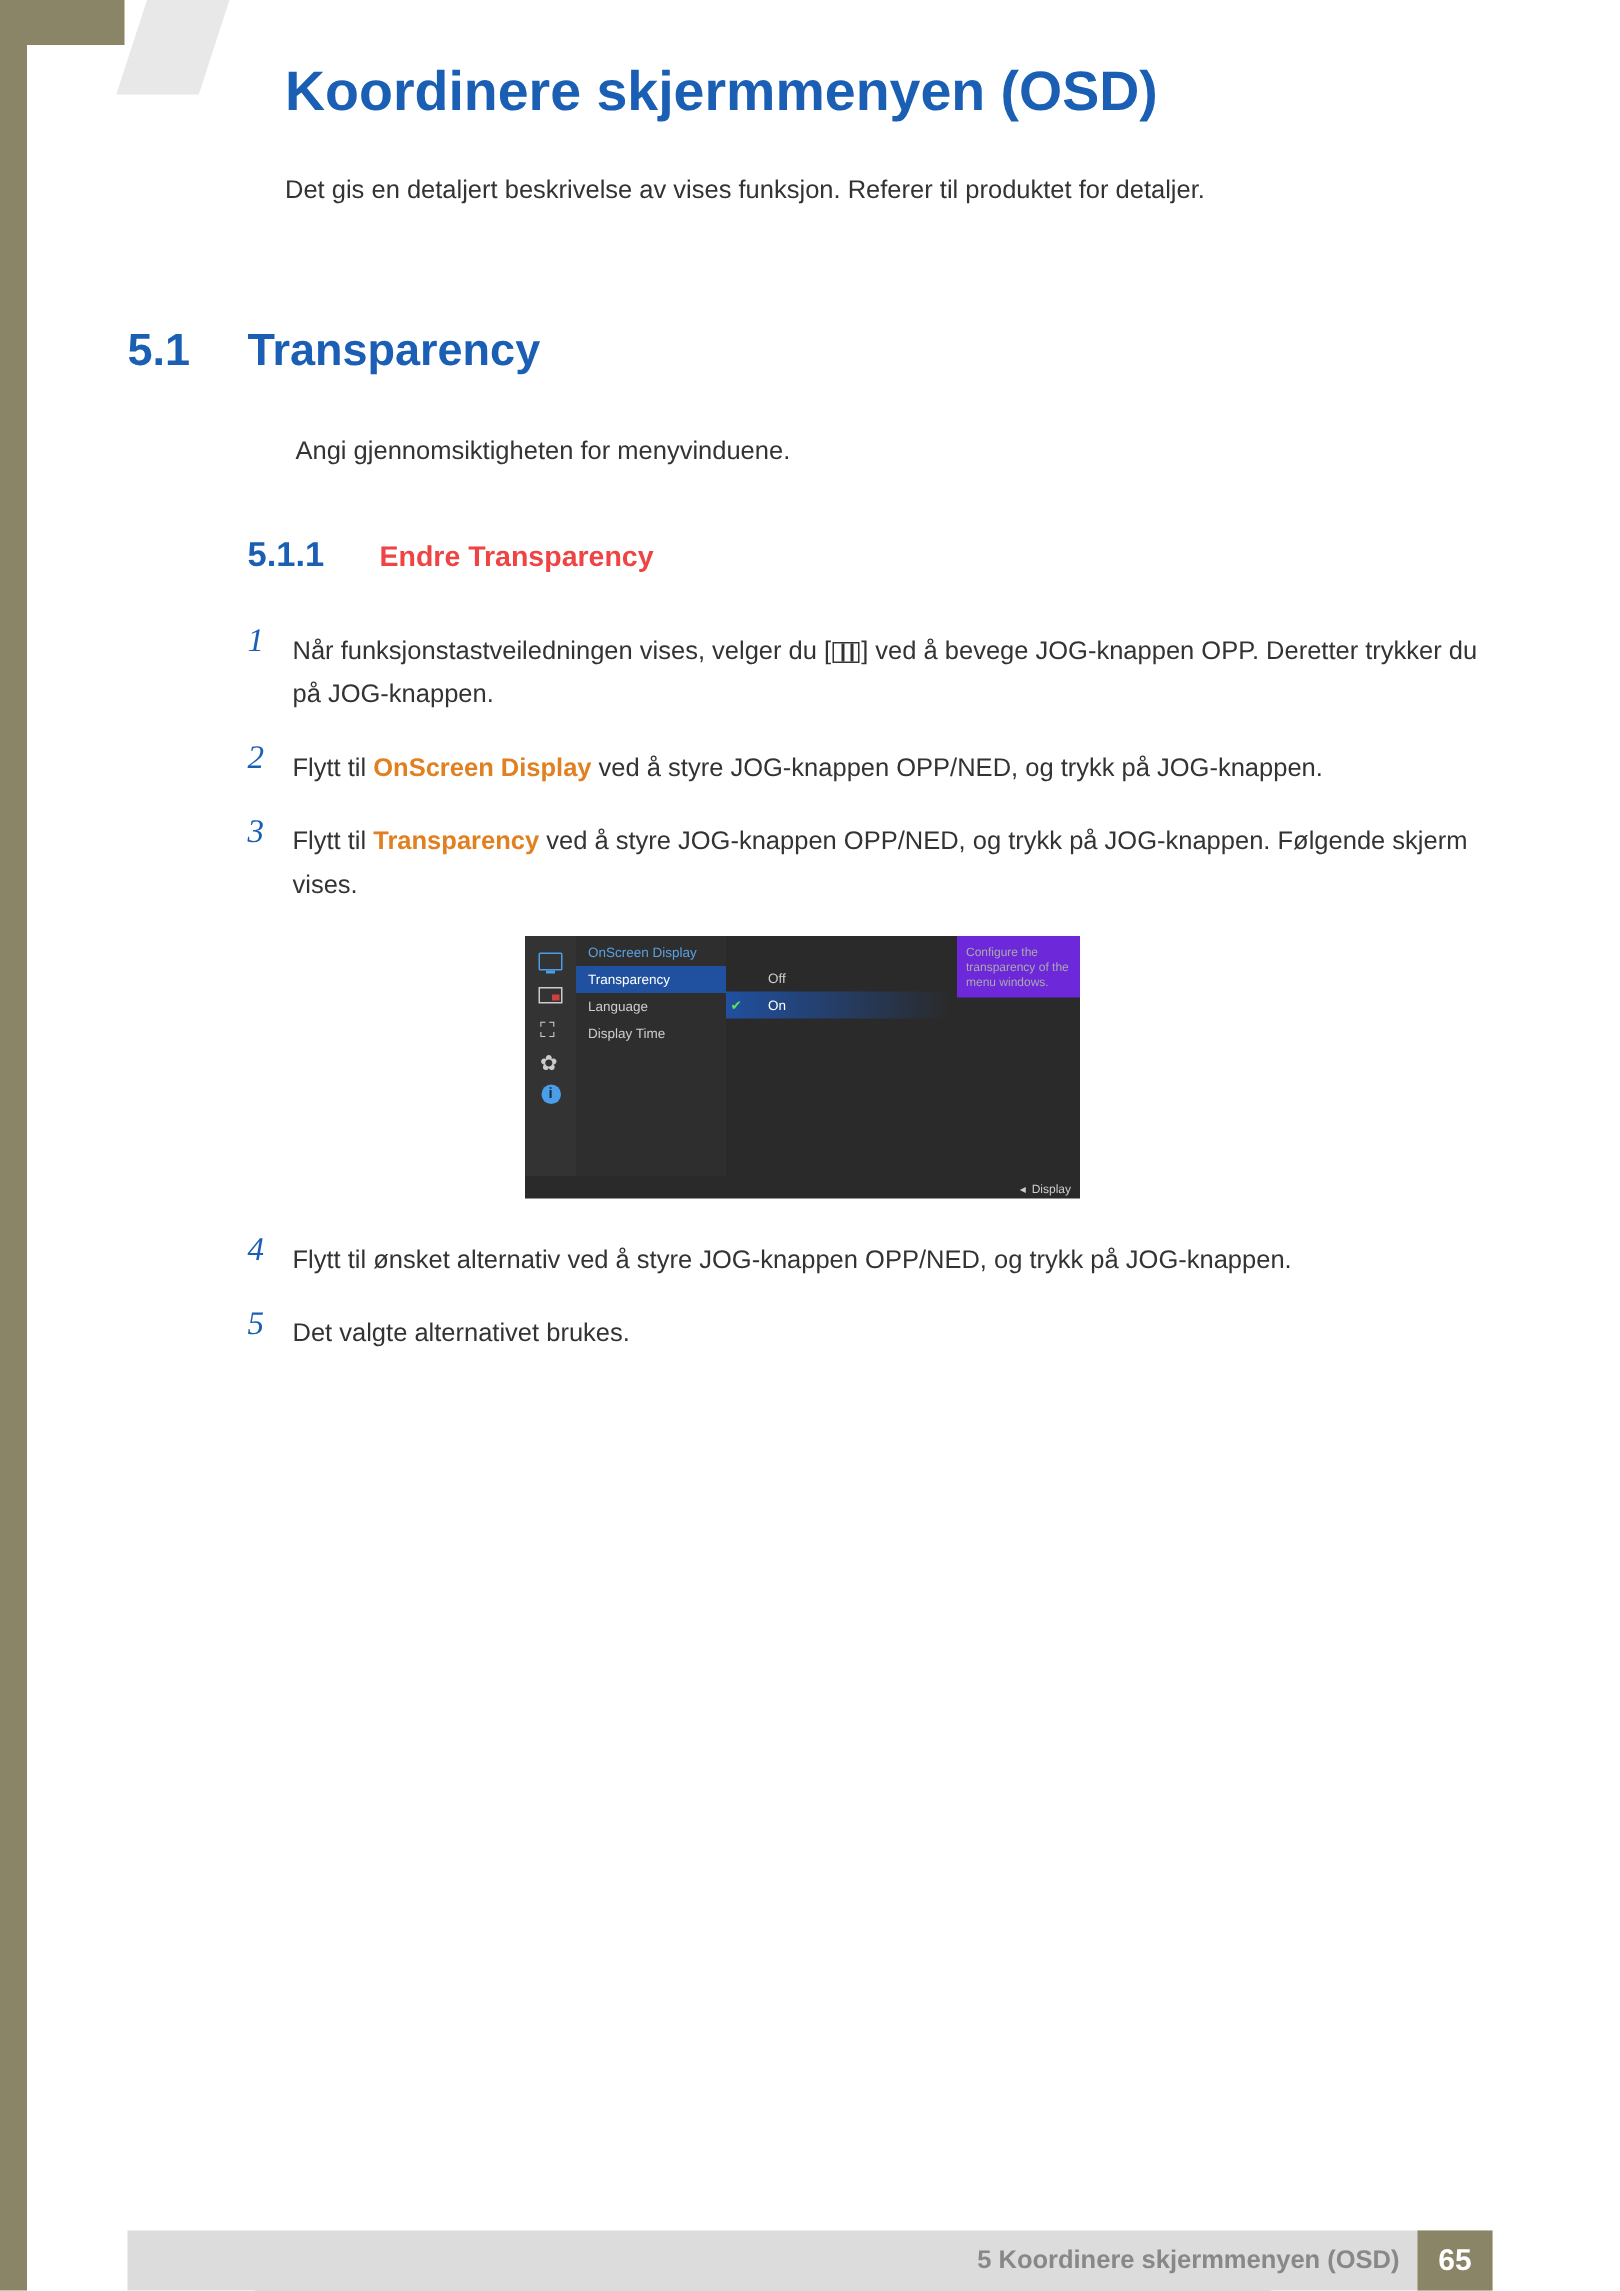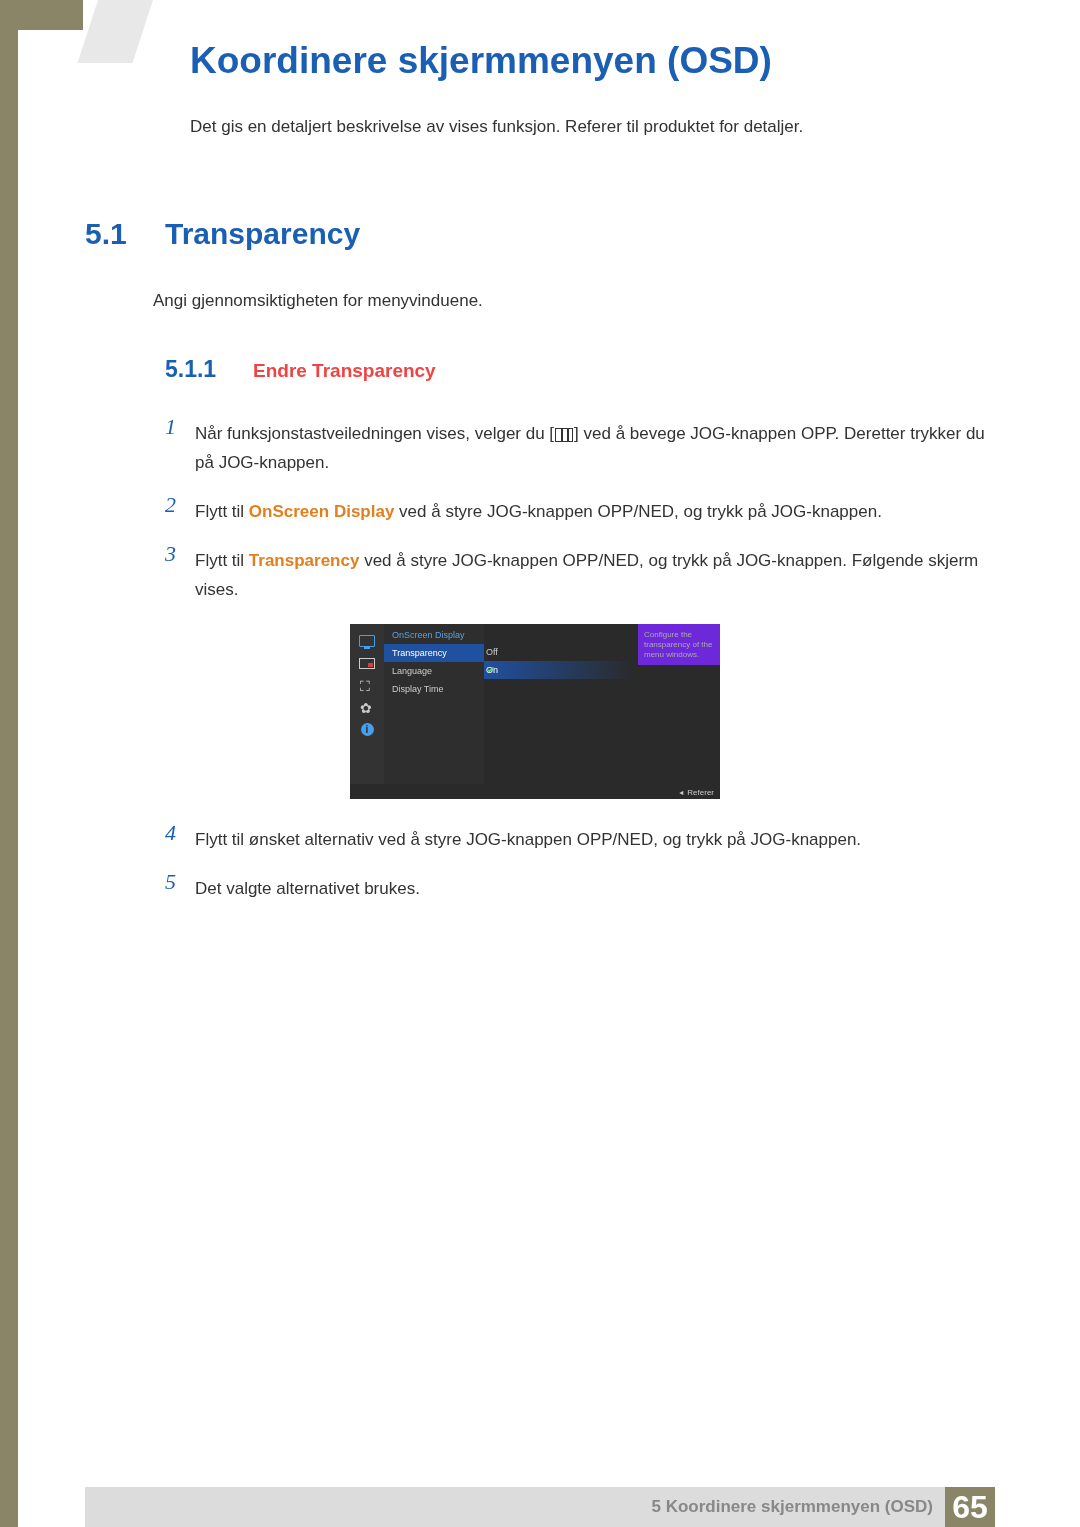--- a/index.html
+++ b/index.html
@@ -60,21 +60,21 @@
     font-weight: bold;
     width: 80px;
   }
   .section-title {
     color: #1a5fb4;
     font-size: 30px;
     font-weight: bold;
   }
   .section-desc {
     font-size: 17px;
-    margin-left: 68px;
+    margin-left: 112px;
     margin-bottom: 45px;
   }
   .subsection-row {
     display: flex;
     align-items: baseline;
     margin-left: 80px;
     margin-bottom: 25px;
   }
   .subsection-num {
     color: #1a5fb4;
@@ -170,21 +170,21 @@
   .osd-item.sel {
     background: #2050a0;
     color: #fff;
   }
   .osd-opt-col {
     position: absolute;
     left: 134px; top: 19px;
     width: 150px;
   }
   .osd-opt {
-    padding: 4px 2px;
+    padding: 4px 28px;
     font-size: 9px;
     color: #ccc;
     position: relative;
   }
   .osd-opt.sel {
     background: linear-gradient(90deg, #2050a0 0%, #2a2a2a 100%);
     color: #fff;
   }
   .osd-check {
     color: #5fe05f;
@@ -224,21 +224,21 @@
   .footer-text {
     font-size: 17px;
     font-weight: bold;
     color: #888;
     padding-right: 12px;
   }
   .footer-page {
     width: 50px; height: 40px;
     background: #8b8567;
     color: #fff;
-    font-size: 32px;
+    font-size: 20px;
     font-weight: bold;
     display: flex;
     align-items: center;
     justify-content: center;
   }
 
   
   .ic-monitor { width:16px; height:12px; border:1.5px solid #4a9de8; border-radius:1px; position:relative;}
   .ic-monitor::after{content:"";position:absolute;left:4px;bottom:-3px;width:6px;height:2px;background:#4a9de8;}
   .ic-screen{width:16px;height:11px;border:1.5px solid #ccc;position:relative;}
@@ -318,21 +318,21 @@
     </div>
     <div class="osd-opt-col">
       <div class="osd-opt">Off</div>
       <div class="osd-opt sel">
         <span class="osd-check">✔</span>
         <span>On</span>
       </div>
     </div>
     <div class="osd-help">Configure the transparency of the menu windows.</div>
     <div class="osd-return">
-      <span class="osd-return-arrow">◂</span><span>Referer</span>
+      <span class="osd-return-arrow">◂</span><span>Display</span>
     </div>
   </div>
 
   <div class="step-row">
     <span class="step-num">4</span>
     <span class="step-text">Flytt til ønsket alternativ ved å styre JOG-knappen OPP/NED, og trykk på JOG-knappen.</span>
   </div>
 
   <div class="step-row">
     <span class="step-num">5</span>

